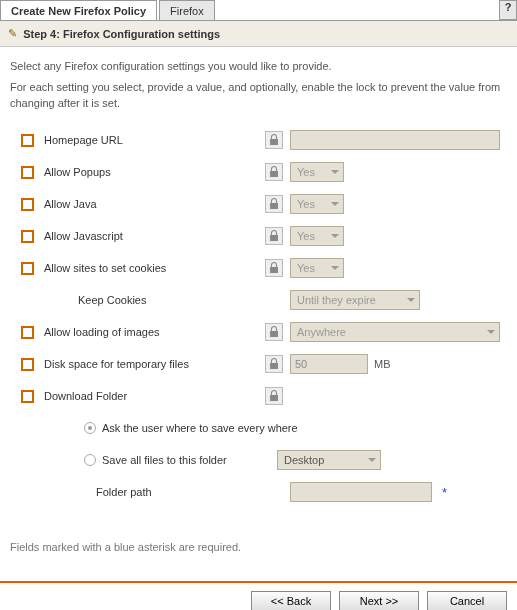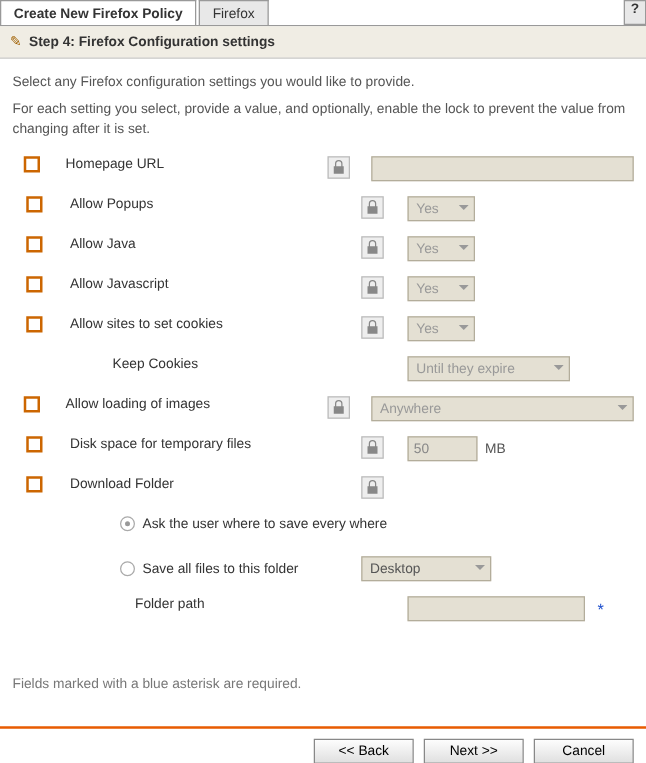--- a/index.html
+++ b/index.html
@@ -7,32 +7,32 @@
 .tabs { display: flex; border-bottom: 1px solid #999; background: #fff; }
 .tab { padding: 4px 10px 3px; border: 1px solid #999; border-bottom: none; margin-right: 2px; background: #e8e8e8; cursor: pointer; }
 .tab.active { background: #fff; font-weight: bold; }
 .help-btn { margin-left: auto; border: 1px solid #999; width: 18px; text-align: center; font-weight: bold; background: #e8e8e8; cursor: pointer; }
 .step-header { background: #f0ede4; border-bottom: 1px solid #ccc; padding: 6px 8px; display: flex; align-items: center; gap: 6px; }
 .step-header .wand { color: #a06000; }
 .step-header .text { font-weight: bold; color: #333; }
 .content { padding: 12px 10px 8px; }
 .intro { color: #555; margin-bottom: 6px; line-height: 1.4; }
 .intro2 { color: #555; margin-bottom: 14px; line-height: 1.4; }
-.row { display: flex; align-items: flex-start; min-height: 30px; margin-bottom: 2px; gap: 12px; }
+.row { display: flex; align-items: center; min-height: 30px; margin-bottom: 2px; }
 .cb-col { width: 34px; display: flex; justify-content: center; }
 .label-col { width: 214px; color: #333; }
 .lock-col { width: 32px; display: flex; justify-content: center; }
 .ctrl-col { flex: 1; display: flex; align-items: center; gap: 6px; }
 .checkbox { width: 13px; height: 13px; border: 2px solid #cc6600; background: #fff; cursor: pointer; }
 .lock { width: 18px; height: 18px; border: 1px solid #bbb; background: #eee; display: flex; align-items: center; justify-content: center; cursor: pointer; }
 .lock svg { width: 10px; height: 12px; }
 input[type=text].txt { border: 1px solid #b3ad9b; background: #e4e0d3; height: 20px; padding: 2px 4px; font-size: 11px; color: #888; }
 input[type=text].txt.enabled { background: #e4e0d3; color: #333; }
 .txt.wide { width: 210px; }
-.txt.small { width: 56px; }
+.txt.small { width: 78px; }
 .select { border: 1px solid #b3ad9b; background: #e4e0d3; height: 20px; display: flex; align-items: center; padding: 0 4px 0 6px; color: #999; cursor: pointer; position: relative; }
 .select.enabled { color: #555; }
 .select .arrow { margin-left: auto; }
 .select .arrow svg { width: 8px; height: 8px; }
 .sel-sm { width: 54px; }
 .sel-md { width: 130px; }
 .sel-lg { width: 210px; }
 .sel-mdl { width: 104px; }
 .indent1 { padding-left: 34px; }
 .indent2 { padding-left: 52px; }

